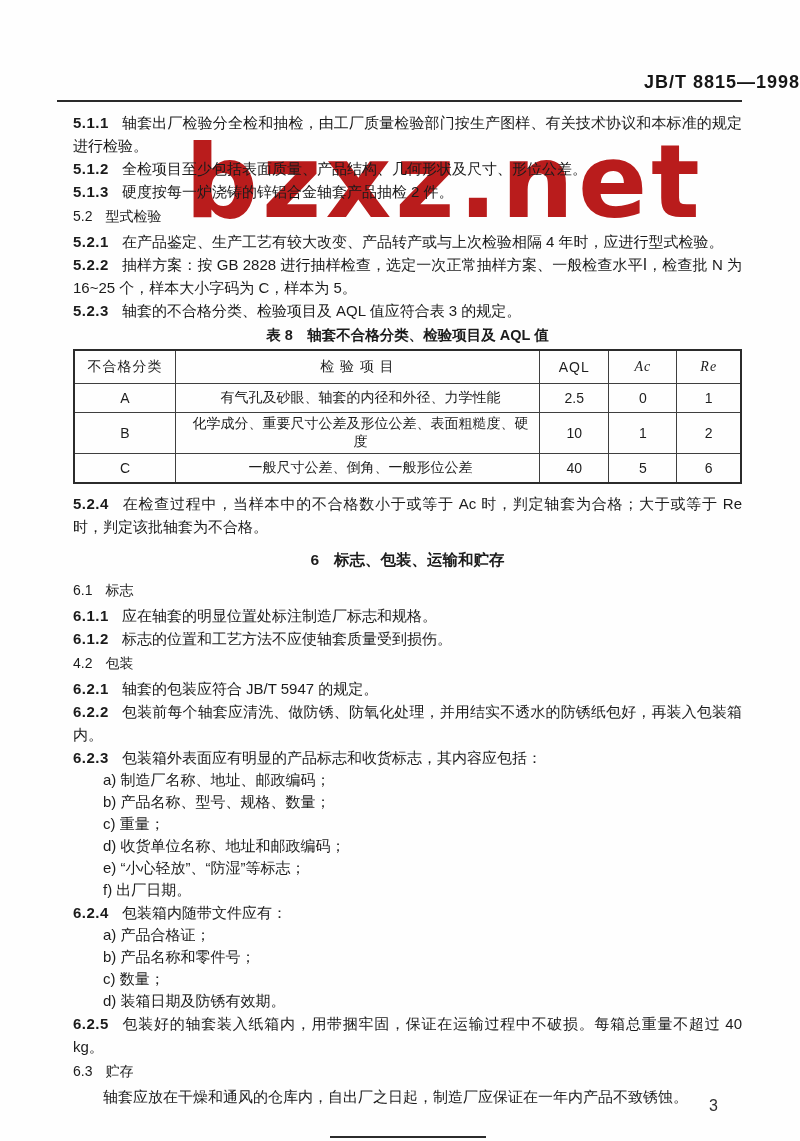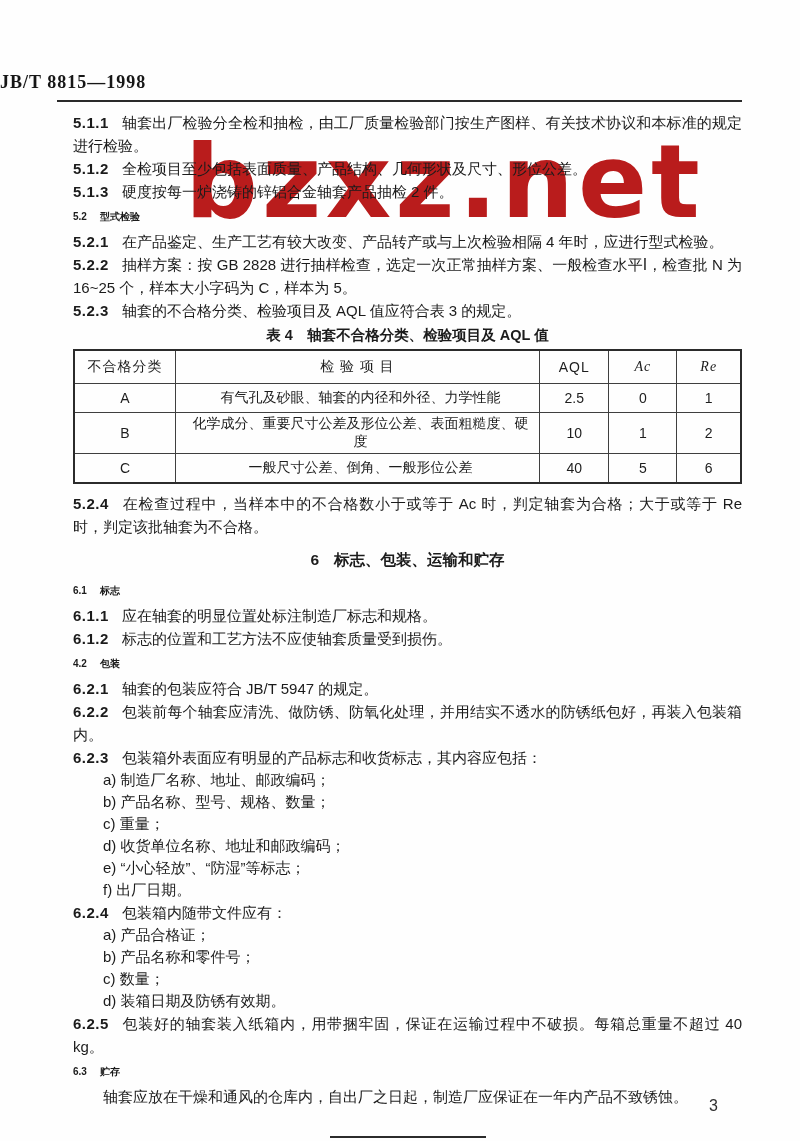--- a/index.html
+++ b/index.html
@@ -10,31 +10,31 @@
     color:#1b1b1b;
   }
   .watermark {
     position:absolute; left:185px; top:122px; z-index:0;
     font-size:102px; font-weight:bold; letter-spacing:4px;
     color:#b91c1c; font-family:"DejaVu Sans",sans-serif;
     user-select:none; pointer-events:none;
   }
   .doc-header {
     position:relative; z-index:1; padding-top:72px;
-    text-align:left; font-weight:bold; font-size:18px;
-    font-family:Liberation Serif, serif;
+    text-align:right; font-weight:bold; font-size:18px;
+    font-family:Liberation Sans, sans-serif;
     letter-spacing:1px; color:#161616;
   }
   .header-rule { position:relative; z-index:1; margin:7px 58px 9px 57px; border-top:2px solid #2a2a2a; }
   .content { position:relative; z-index:1; padding:0 58px 0 73px; }
   .para { font-size:15px; line-height:23px; text-align:justify; }
   .para .num { font-weight:bold; margin-right:13px; letter-spacing:0.5px; white-space:nowrap; }
   .h1 { font-size:15.5px; font-weight:bold; line-height:23px; margin:10px 0 8px;text-align:center; }
   .h1 .num { margin-right:15px; }
-  .h2 { font-size:10px; font-weight:bold; line-height:23px; margin:2px 0 2px; }
+  .h2 { font-size:14px; font-weight:normal; line-height:23px; margin:2px 0 2px; }
   .h2 .num { margin-right:13px; }
   .list-item { font-size:15px; line-height:22px; padding-left:30px; }
   .para-indent { font-size:15px; line-height:23px; text-indent:2em; text-align:justify; }
   .table-title { text-align:center; font-weight:bold; font-size:14.5px; line-height:24px; margin:1px 0 2px; }
   table.aql { width:100%; border-collapse:collapse; border:2px solid #2b2b2b; font-size:14px; margin:0 0 8px; table-layout:fixed; }
   table.aql th, table.aql td { border:1px solid #3f3f3f; text-align:center; padding:2px 4px; color:#1d1d1d; }
   table.aql thead th { height:28px; font-weight:normal; letter-spacing:1px; }
   table.aql tbody td { height:24px; }
   .col-items { text-align:left; padding-left:10px !important; }
   .ital { font-style:italic; font-family:"Liberation Serif","DejaVu Serif",serif; }
@@ -50,21 +50,21 @@
   <div class="doc-header">JB/T 8815—1998</div>
   <div class="header-rule"></div>
   <div class="content">
       <div class="para"><span class="num">5.1.1</span><span>轴套出厂检验分全检和抽检，由工厂质量检验部门按生产图样、有关技术协议和本标准的规定进行检验。</span></div>
       <div class="para"><span class="num">5.1.2</span><span>全检项目至少包括表面质量、产品结构、几何形状及尺寸、形位公差。</span></div>
       <div class="para"><span class="num">5.1.3</span><span>硬度按每一炉浇铸的锌铝合金轴套产品抽检 2 件。</span></div>
       <div class="h2"><span class="num">5.2</span><span>型式检验</span></div>
       <div class="para"><span class="num">5.2.1</span><span>在产品鉴定、生产工艺有较大改变、产品转产或与上次检验相隔 4 年时，应进行型式检验。</span></div>
       <div class="para"><span class="num">5.2.2</span><span>抽样方案：按 GB 2828 进行抽样检查，选定一次正常抽样方案、一般检查水平Ⅰ，检查批 N 为 16~25 个，样本大小字码为 C，样本为 5。</span></div>
       <div class="para"><span class="num">5.2.3</span><span>轴套的不合格分类、检验项目及 AQL 值应符合表 3 的规定。</span></div>
-      <div class="table-title">表 4　轴套不合格分类、检验项目及 AQL 值</div>
+      <div class="table-title">表 8　轴套不合格分类、检验项目及 AQL 值</div>
       <table class="aql">
         <colgroup>
           <col style="width: 15.2%;">
           <col style="width: 54.6%;">
           <col style="width: 10.4%;">
           <col style="width: 10.2%;">
           <col style="width: 9.6%;">
         </colgroup>
         <thead>
           <tr>

